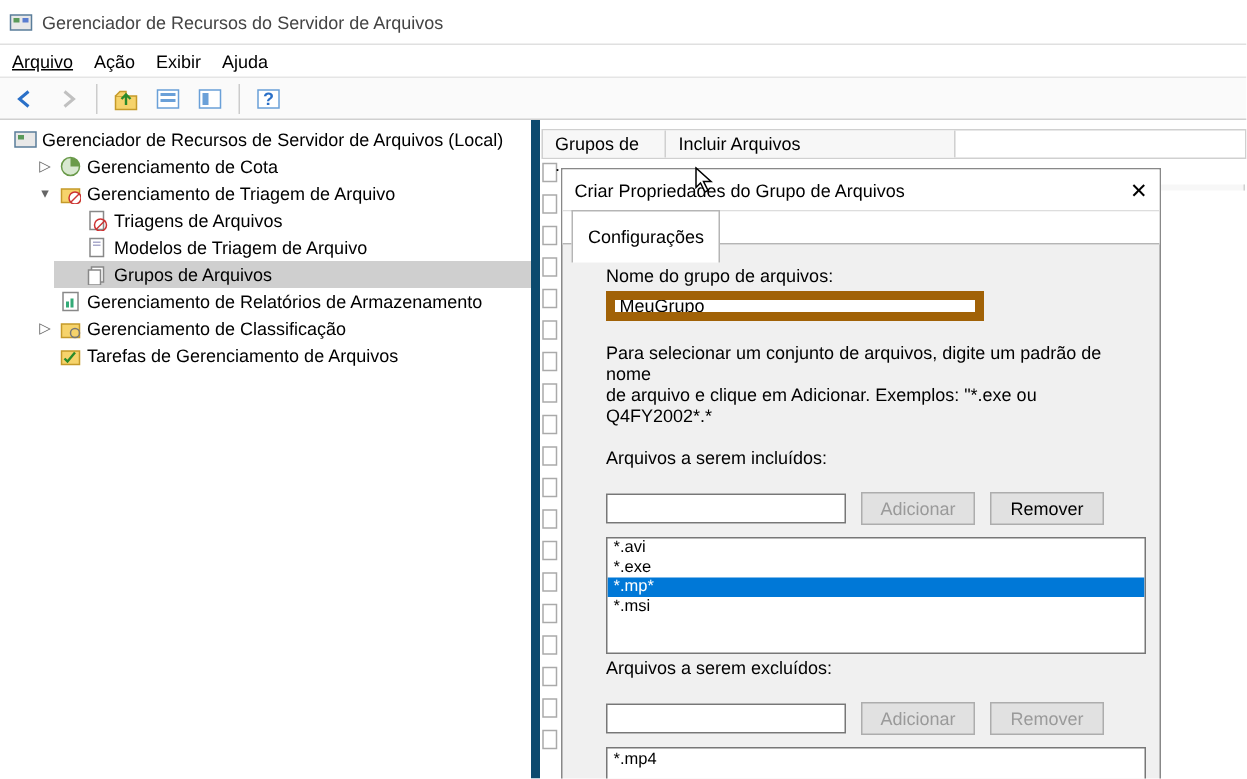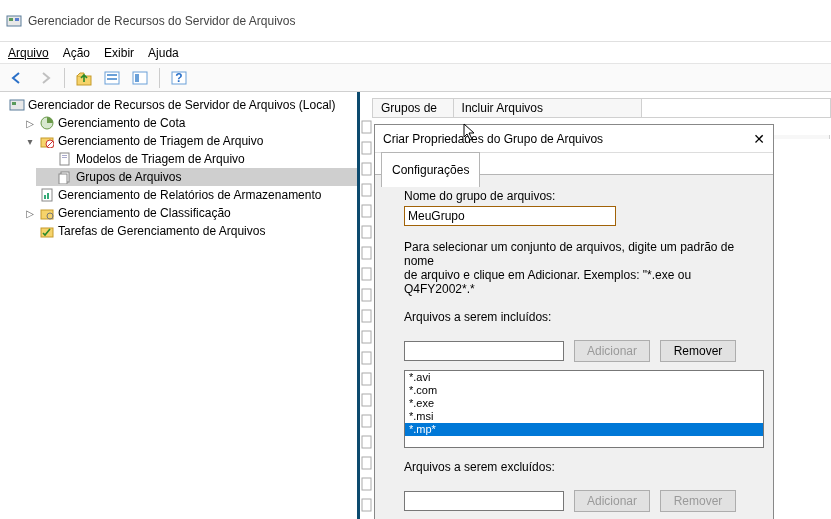--- a/index.html
+++ b/index.html
@@ -1,67 +1,67 @@
 <!DOCTYPE html>
 <html><head>
 <meta charset="utf-8">
 <style>
 * { box-sizing: border-box; font-family: "Segoe UI", Tahoma, sans-serif; font-size: 12px; }
 body { margin: 0; background: #fff; color: #000; overflow: hidden; width: 831px; height: 519px; }
 
 
-.titlebar { height: 42px; display: flex; align-items: center; padding: 0 6px; border-bottom: 1px solid #e0e0e0; }
+.titlebar { height: 30px; display: flex; align-items: center; padding: 0 6px; border-bottom: 1px solid #e0e0e0; }
 .titlebar .app-icon { width: 16px; height: 16px; margin-right: 6px; }
 .titlebar span.title { color: #444; }
 
 
 .menubar { height: 22px; display: flex; align-items: center; padding: 0 8px; gap: 14px; border-bottom: 1px solid #e5e5e5; }
 .menubar span { color: #000; }
 .menubar .ul { text-decoration: underline; text-underline-offset: 1px; }
 
 
 .toolbar { height: 28px; display: flex; align-items: center; padding: 0 6px; gap: 6px; border-bottom: 1px solid #d0d0d0; background: #fafafa; }
 .tool-sep { width: 1px; height: 20px; background: #ccc; margin: 0 2px; }
 .tool-btn { width: 22px; height: 22px; display: flex; align-items: center; justify-content: center; }
 
 
 .workspace { display: flex; height: calc(519px - 30px - 22px - 28px); }
-.tree-pane { width: 360px; border-right: 3px solid #0c4a6e; padding: 4px 0; overflow: hidden; }
+.tree-pane { width: 360px; border-right: 6px solid #0c4a6e; padding: 4px 0; overflow: hidden; }
 .right-pane { flex: 1; position: relative; background: #fff; }
 
 
 .tree { list-style: none; margin: 0; padding: 0; }
 .tree li { white-space: nowrap; }
 .tree .row { display: flex; align-items: center; height: 18px; padding-left: 6px; }
 .tree .chevron { width: 12px; display: inline-block; text-align: center; color: #666; font-size: 10px; }
 .tree .icon { width: 16px; height: 16px; display: inline-flex; align-items: center; justify-content: center; margin: 0 3px; }
 .tree .sel { background: #cfcfcf; }
 .tree ul { list-style: none; margin: 0; padding-left: 18px; }
 
 
-.col-headers { position: absolute; left: 12px; right: 0; top: 6px; display: flex; border: 1px solid #d0d0d0; background: #fff; height: 20px; }
+.col-headers { position: absolute; left: 1px; right: 0; top: 6px; display: flex; border: 1px solid #d0d0d0; background: #fff; height: 20px; }
 .col-headers > div { border-right: 1px solid #d0d0d0; padding: 2px 8px; background: #f7f7f7; }
 .col-headers > div:first-child { width: 85px; }
 .col-headers > div:nth-child(2) { width: 200px; }
 .col-headers > div:nth-child(3) { width: 200px; margin-top: 36px; }
 
 
 .row-icons { position: absolute; left: 0; top: 28px; width: 14px; display: flex; flex-direction: column; gap: 7px; padding-left: 1px; }
 .row-icons .pg { width: 12px; height: 14px; }
 
 
 .dialog { position: absolute; left: 14px; top: 32px; width: 400px; background: #f0f0f0; border: 1px solid #888; }
 .dlg-title { display: flex; align-items: center; justify-content: space-between; height: 28px; padding: 0 8px; background: #fff; border-bottom: 1px solid #ddd; }
 .dlg-title .close { font-size: 14px; font-family: Arial; }
 .tabstrip { display: flex; padding-left: 6px; background: #fff; border-bottom: 1px solid #b5b5b5; height: 22px; align-items: flex-end; }
 .tab { border: 1px solid #b5b5b5; border-bottom: none; padding: 10px 10px; background: #f6f6f6; position: relative; top: 13px; }
 .tab.active { background: #fff; }
 .dlg-body { padding: 10px 29px; }
 .label { display: block; margin: 4px 0 3px; }
-.textbox { width: 212px; height: 20px; border: 1px solid #a16207; padding: 1px 3px; background: #fff; }
+.textbox { width: 252px; height: 20px; border: 6px solid #a16207; padding: 1px 3px; background: #fff; }
 .inputrow { display: flex; gap: 10px; align-items: center; margin-top: 16px; }
 .inputrow input { width: 160px; height: 20px; border: 1px solid #777; background: #fff; }
 .btn { width: 76px; height: 22px; border: 1px solid #adadad; background: #e1e1e1; display: flex; align-items: center; justify-content: center; cursor: default; }
 .btn.disabled { color: #9a9a9a; }
 .listbox { width: 360px; height: 78px; border: 1px solid #777; background: #fff; margin-top: 8px; overflow: hidden; }
 .listbox .item { padding: 0 4px; line-height: 13px; font-size: 11px; }
 .listbox .item.selected { background: #0078d7; color: #fff; }
 .listbox2 { width: 360px; height: 54px; border: 1px solid #777; background: #fff; margin-top: 8px; }
 .listbox2 .item { padding: 0 4px; line-height: 14px; font-size: 11px; }
 .helptext { margin-top: 14px; line-height: 14px; }
@@ -167,20 +167,33 @@
               <span class="icon">
                   <svg width="14" height="14">
                     <rect x="1" y="4" width="12" height="9" fill="#f6d36b" stroke="#c59a2a"></rect>
                     <circle cx="10" cy="10" r="4" fill="#fff" stroke="#c33"></circle>
                     <line x1="7" y1="13" x2="13" y2="7" stroke="#c33"></line>
                   </svg>
                 </span>
               <span>Gerenciamento de Triagem de Arquivo</span>
             </div>
             <ul>
+              <li>
+                  <div class="row">
+                <span class="chevron"></span>
+                <span class="icon">
+                      <svg width="14" height="14">
+                        <rect x="2" y="1" width="9" height="12" fill="#fff" stroke="#888"></rect>
+                        <circle cx="9" cy="10" r="4" fill="none" stroke="#c33"></circle>
+                        <line x1="6" y1="13" x2="12" y2="7" stroke="#c33"></line>
+                      </svg>
+                    </span>
+                <span>Triagens de Arquivos</span>
+              </div>
+                </li>
               <li>
                   <div class="row">
                 <span class="chevron"></span>
                 <span class="icon">
                       <svg width="14" height="14">
                         <rect x="2" y="1" width="9" height="12" fill="#fff" stroke="#888"></rect>
                         <rect x="4" y="3" width="5" height="1" fill="#aac"></rect>
                         <rect x="4" y="5" width="5" height="1" fill="#aac"></rect>
                       </svg>
                     </span>
@@ -333,27 +346,26 @@
         </div>
 
         <span class="label" style="margin-top:14px">Arquivos a serem incluídos:</span>
         <div class="inputrow">
           <input style="">
           <div class="btn disabled">Adicionar</div>
           <div class="btn">Remover</div>
         </div>
         <div class="listbox" id="include-list">
             <div class="item">*.avi</div>
-            <div class="item">*.com</div>
             <div class="item">*.exe</div>
+            <div class="item selected">*.mp*</div>
             <div class="item">*.msi</div>
-            <div class="item selected">*.mp*</div>
-          </div>
-
-        <span class="label" style="margin-top:12px">Arquivos a serem excluídos:</span>
+          </div>
+
+        <span class="label" style="margin-top:2px">Arquivos a serem excluídos:</span>
         <div class="inputrow">
           <input style="">
           <div class="btn disabled">Adicionar</div>
           <div class="btn disabled">Remover</div>
         </div>
         <div class="listbox2" id="exclude-list">
             <div class="item">*.mp4</div>
           </div>
       </div>
     </div>

